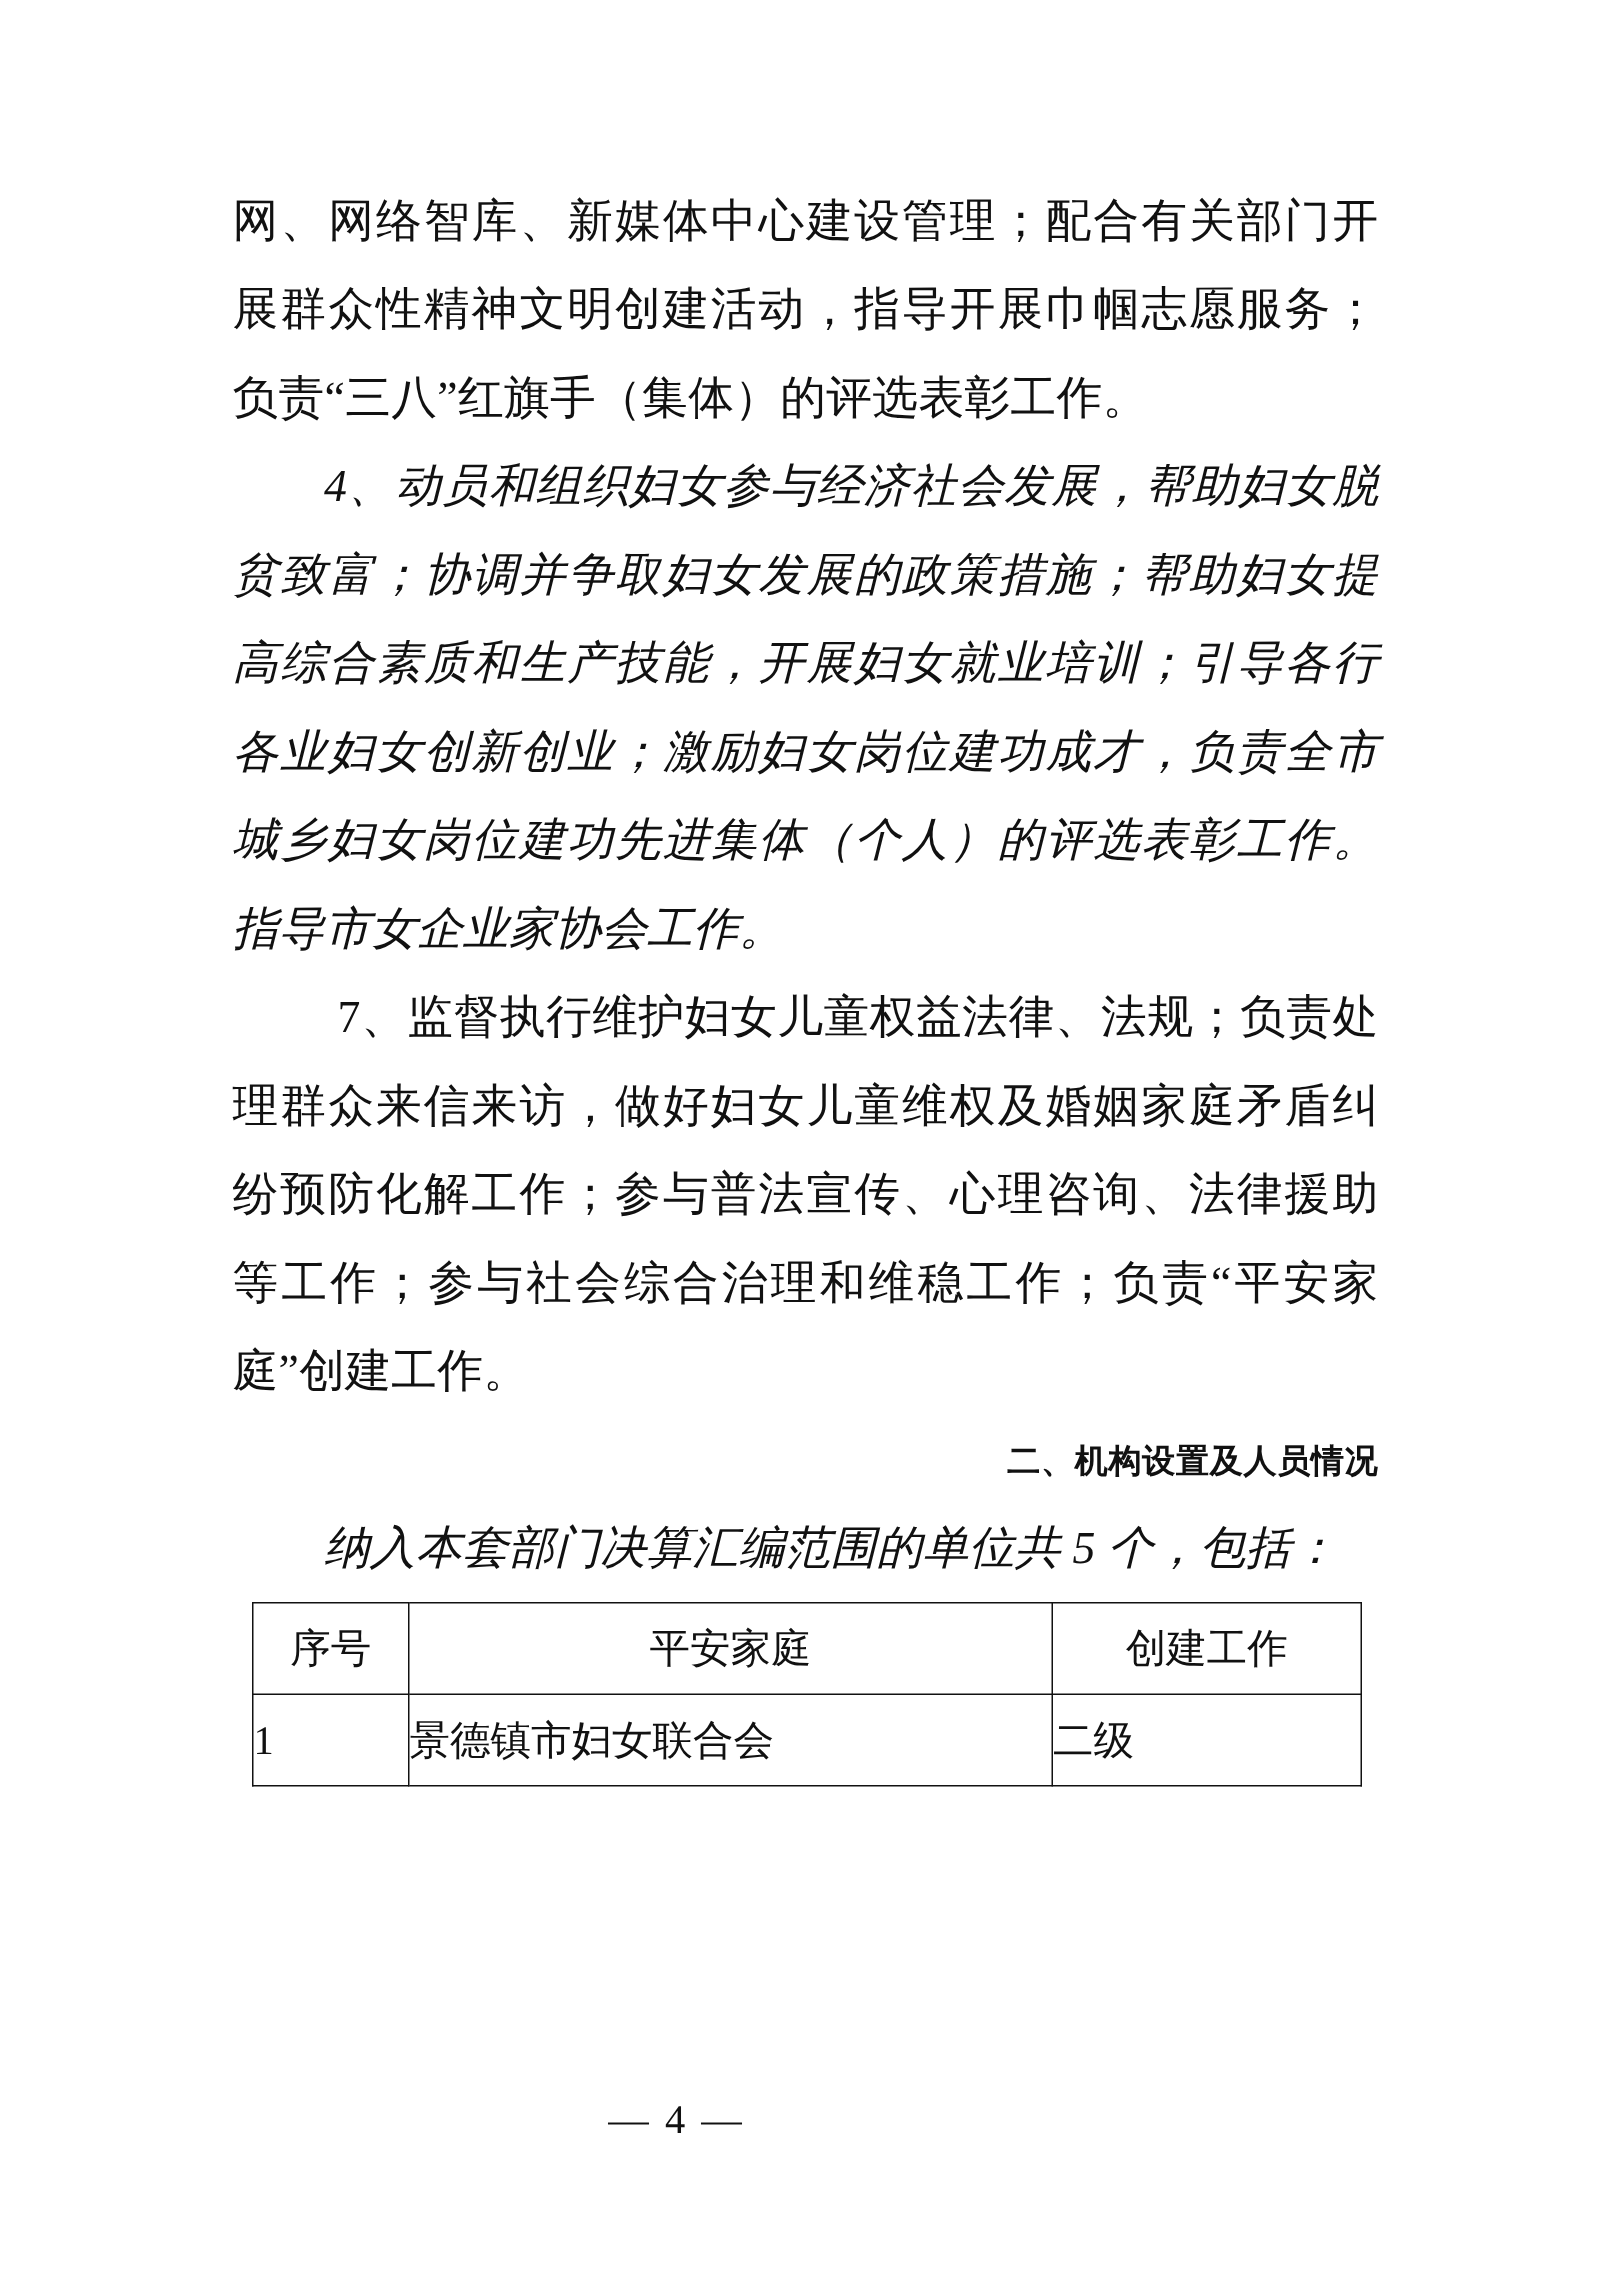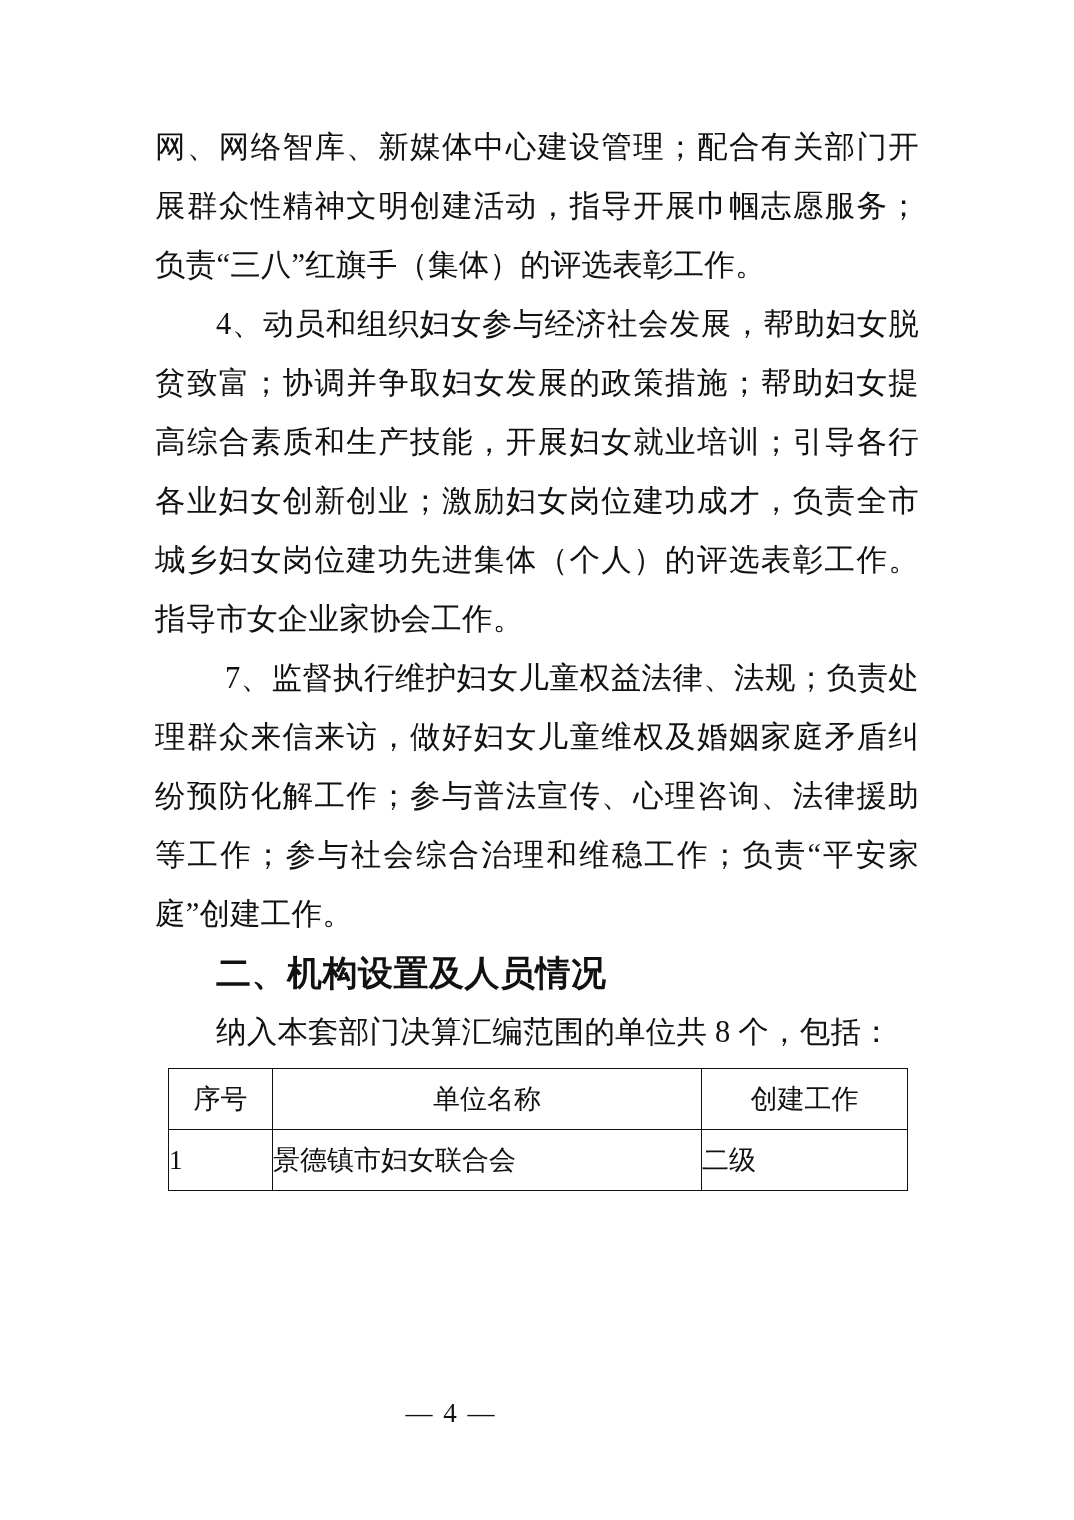--- a/index.html
+++ b/index.html
@@ -31,31 +31,33 @@
     margin: 0;
     font-size: 30.5px;
     line-height: 59px;
     text-align: justify;
     text-justify: inter-ideograph;
     letter-spacing: 0.2px;
     word-break: break-all;
   }
   p.indent {
     text-indent: 61px;
+    font-style: italic;
   }
   p.indent-wide {
     text-indent: 70px;
   }
   h2.section-heading {
     margin: 0;
-    font-size: 35px;
+    font-size: 22px;
     line-height: 59px;
     font-weight: bold;
     text-indent: 61px;
     letter-spacing: 0.5px;
+    text-align: right;
   }
   .tbl {
     margin-top: 6px;
     border-collapse: collapse;
     width: 736px;
     margin-left: 13px;
     table-layout: fixed;
   }
   .tbl td, .tbl th {
     border: 1.5px solid #111111;
@@ -86,27 +88,27 @@
 
     <p class="para">网、网络智库、新媒体中心建设管理；配合有关部门开展群众性精神文明创建活动，指导开展巾帼志愿服务；负责“三八”红旗手（集体）的评选表彰工作。</p>
 
     <p class="para indent">4、动员和组织妇女参与经济社会发展，帮助妇女脱贫致富；协调并争取妇女发展的政策措施；帮助妇女提高综合素质和生产技能，开展妇女就业培训；引导各行各业妇女创新创业；激励妇女岗位建功成才，负责全市城乡妇女岗位建功先进集体（个人）的评选表彰工作。指导市女企业家协会工作。</p>
 
 
     <p class="para indent-wide">7、监督执行维护妇女儿童权益法律、法规；负责处理群众来信来访，做好妇女儿童维权及婚姻家庭矛盾纠纷预防化解工作；参与普法宣传、心理咨询、法律援助等工作；参与社会综合治理和维稳工作；负责“平安家庭”创建工作。</p>
 
     <h2 class="section-heading">二、机构设置及人员情况</h2>
 
-    <p class="para indent">纳入本套部门决算汇编范围的单位共 8 个，包括：</p>
+    <p class="para indent">纳入本套部门决算汇编范围的单位共 5 个，包括：</p>
 
     <table class="tbl">
       <thead>
         <tr>
           <th class="col-no">序号</th>
-          <th class="col-name">单位名称</th>
+          <th class="col-name">平安家庭</th>
           <th class="col-level">创建工作</th>
         </tr>
       </thead>
       <tbody>
         <tr>
           <td class="col-no">1</td>
           <td class="col-name">景德镇市妇女联合会</td>
           <td class="col-level">二级</td>
         </tr>
       </tbody>

